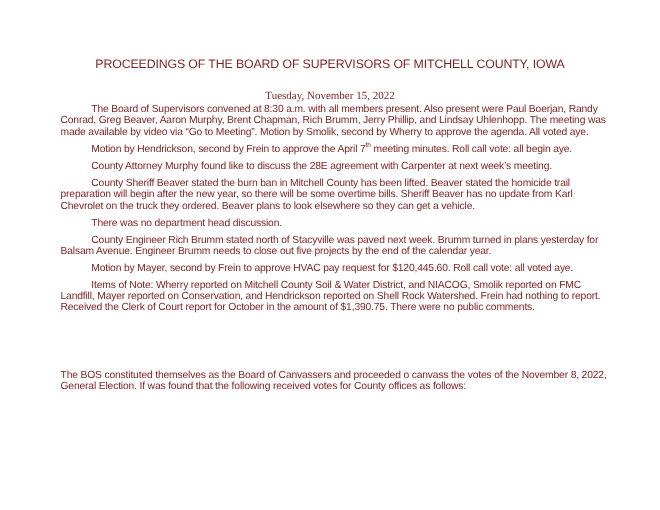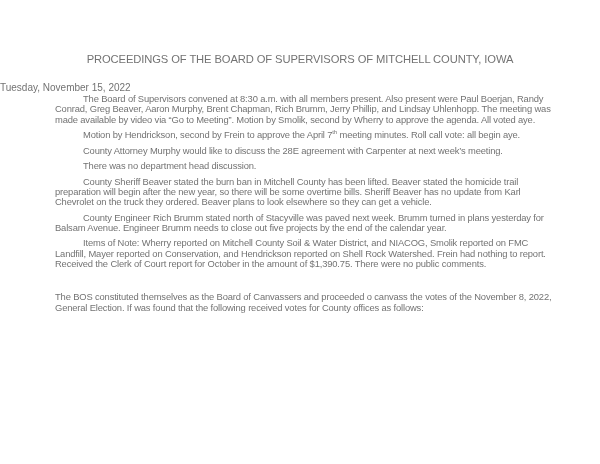--- a/index.html
+++ b/index.html
@@ -1,48 +1,50 @@
 <!DOCTYPE html>
 <html><head>
 <meta charset="utf-8">
 <style>
   html, body { margin: 0; padding: 0; background: #ffffff; }
   body { width: 600px; height: 464px; overflow: hidden; position: relative; }
   .page {
     position: absolute; left: 0; top: 0; width: 600px; height: 464px;
-    font-family: "Liberation Sans", sans-serif; color: #737373;
+    font-family: "Liberation Sans", sans-serif; color: #7f1d1d;
   }
   .title {
     position: absolute; top: 53px; left: 0; width: 600px; text-align: center;
     font-size: 11.2px; letter-spacing: -0.1px;
   }
   .date {
-    position: absolute; top: 82px; left: 0; width: 600px; 
+    position: absolute; top: 82px; left: 0; width: 600px; text-align: center;
     font-size: 10px;
+    font-family: Liberation Serif, serif;
   }
   .body-text {
     position: absolute; left: 55px; width: 500px; top: 94px;
     font-size: 9.4px; line-height: 10.3px; letter-spacing: -0.15px;
   }
   .para { margin: 0 0 5.2px 0; text-indent: 28px; }
-  .para.noindent { text-indent: 0; }
+  .para.noindent { text-indent: 0; margin-top: 28px; }
   .gap { height: 18px; }
   sup { font-size: 6px; line-height: 0; vertical-align: super; }
 </style>
 </head>
 <body>
 
 <div class="page">
   <div class="title">PROCEEDINGS OF THE BOARD OF SUPERVISORS OF MITCHELL COUNTY, IOWA</div>
   <div class="date">Tuesday, November 15, 2022</div>
 
   <div class="body-text">
     <p class="para">The Board of Supervisors convened at 8:30 a.m. with all members present. Also present were Paul Boerjan, Randy Conrad, Greg Beaver, Aaron Murphy, Brent Chapman, Rich Brumm, Jerry Phillip, and Lindsay Uhlenhopp. The meeting was made available by video via “Go to Meeting”. Motion by Smolik, second by Wherry to approve the agenda. All voted aye.</p>
     <p class="para"><span>Motion by Hendrickson, second by Frein to approve the April 7</span><sup>th</sup><span> meeting minutes. Roll call vote: all begin aye.</span></p>
-    <p class="para">County Attorney Murphy would like to discuss the 28E agreement with Carpenter at next week’s meeting.</p>
+    <p class="para">County Attorney Murphy found like to discuss the 28E agreement with Carpenter at next week’s meeting.</p>
+    <p class="para">County Sheriff Beaver stated the burn ban in Mitchell County has been lifted. Beaver stated the homicide trail preparation will begin after the new year, so there will be some overtime bills. Sheriff Beaver has no update from Karl Chevrolet on the truck they ordered. Beaver plans to look elsewhere so they can get a vehicle.</p>
     <p class="para">There was no department head discussion.</p>
-    <p class="para">County Sheriff Beaver stated the burn ban in Mitchell County has been lifted. Beaver stated the homicide trail preparation will begin after the new year, so there will be some overtime bills. Sheriff Beaver has no update from Karl Chevrolet on the truck they ordered. Beaver plans to look elsewhere so they can get a vehicle.</p>
     <p class="para">County Engineer Rich Brumm stated north of Stacyville was paved next week. Brumm turned in plans yesterday for Balsam Avenue. Engineer Brumm needs to close out five projects by the end of the calendar year.</p>
+    <p class="para">Motion by Mayer, second by Frein to approve HVAC pay request for $120,445.60. Roll call vote: all voted aye.</p>
     <p class="para">Items of Note: Wherry reported on Mitchell County Soil &amp; Water District, and NIACOG, Smolik reported on FMC Landfill, Mayer reported on Conservation, and Hendrickson reported on Shell Rock Watershed. Frein had nothing to report. Received the Clerk of Court report for October in the amount of $1,390.75. There were no public comments.</p>
     <div class="gap"></div>
     <p class="para noindent">The BOS constituted themselves as the Board of Canvassers and proceeded o canvass the votes of the November 8, 2022, General Election. If was found that the following received votes for County offices as follows:</p>
   </div>
 </div>
 
 </body></html>

